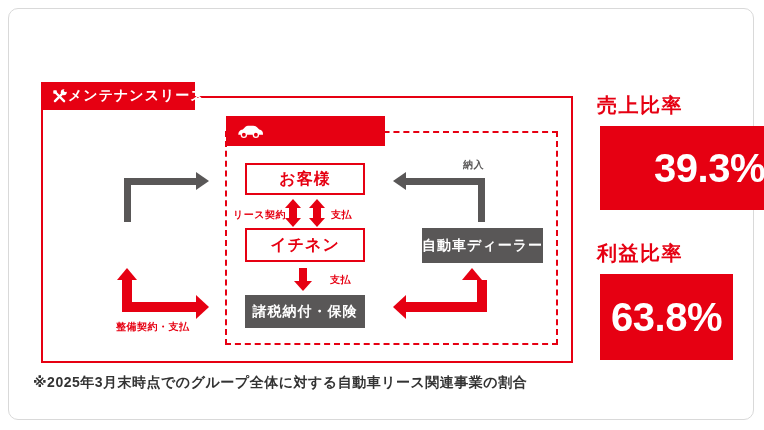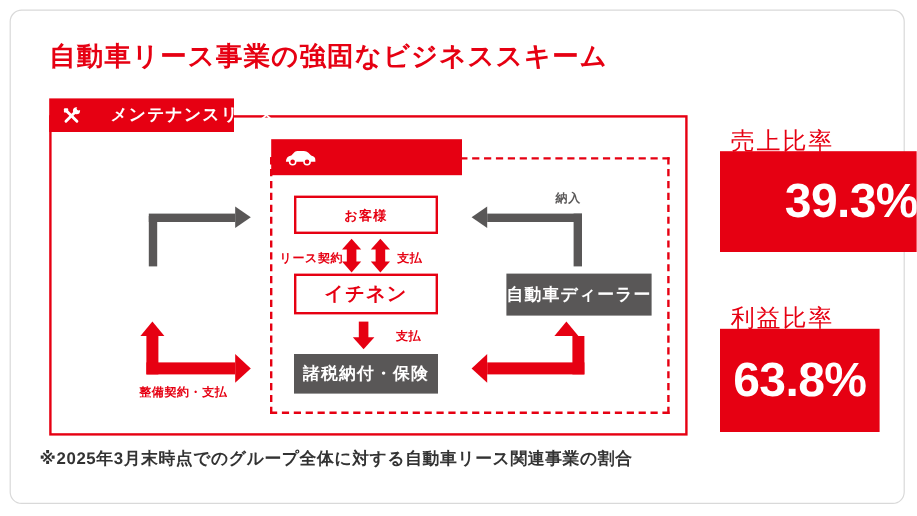--- a/index.html
+++ b/index.html
@@ -24,63 +24,62 @@
   }
   .frame-solid{
     position:absolute;left:41px;top:96px;width:532px;height:267px;
     border:2px solid var(--accent);box-sizing:border-box;background:transparent;
   }
   .frame-dashed{
     position:absolute;left:225px;top:131px;width:333px;height:214px;
     border:2px dashed var(--accent);box-sizing:border-box;background:transparent;
   }
   .tab{
-    position:absolute;display:flex;align-items:center;gap:24px;
+    position:absolute;display:flex;align-items:center;gap:0;
     background:var(--accent);color:#fff;font-weight:bold;font-size:14px;
     padding:0 10px;box-sizing:border-box;white-space:nowrap;letter-spacing:1px;
   }
   .tab-maint{left:41px;top:82px;width:154px;height:28px;}
   .tab-fin{left:226px;top:116px;width:159px;height:30px;}
   .tab .icon{display:flex;align-items:center;justify-content:center;}
   .node{
     position:absolute;display:flex;align-items:center;justify-content:center;
     font-weight:bold;box-sizing:border-box;white-space:nowrap;letter-spacing:1px;
   }
-  .node.outline{background:#fff;border:2px solid var(--accent);color:var(--accent);font-size:11px;}
+  .node.outline{background:#fff;border:2px solid var(--accent);color:var(--accent);font-size:16px;}
   .node.solid{background:var(--dark);color:#fff;font-size:14px;}
   .lbl{
     position:absolute;font-size:10px;font-weight:bold;color:var(--accent);
     white-space:nowrap;letter-spacing:0.5px;
   }
   .lbl.gray{color:var(--dark);}
   .arrow{position:absolute;}
   .arrow div{position:absolute;}
   .shaft{background:var(--dark);}
   .shaft.red{background:var(--accent);}
   .tri{width:0;height:0;}
   .metric-heading{
-    position:absolute;left:597px;margin:12px;font-size:20px;font-weight:normal;
+    position:absolute;left:597px;margin:0;font-size:20px;font-weight:bold;
     color:var(--accent);letter-spacing:1.5px;white-space:nowrap;
   }
   .metric-box{
     position:absolute;background:var(--accent);color:#fff;font-weight:bold;font-size:40px;
     display:flex;align-items:center;justify-content:center;letter-spacing:-0.5px;
   }
   .note{
     position:absolute;left:33px;top:374px;margin:0;font-size:14px;font-weight:600;
     color:var(--note);letter-spacing:0.5px;white-space:nowrap;
   }
 </style>
 </head>
 <body>
 
 <div class="page">
   <div class="card"></div>
 
-  <h1 class="title">自動車リース事業の強固なビジネススキーム</h1>
 
   <div class="frame-solid"></div>
   <div class="tab tab-maint">
     <span class="icon">
       <svg width="17" height="17" viewBox="0 0 24 24">
         <path d="M6 6 L18.5 18.5" stroke="#fff" stroke-width="3.4" stroke-linecap="round"></path>
         <rect x="3.2" y="3.2" width="5" height="5" rx="1" fill="#fff"></rect>
         <circle cx="18" cy="6" r="4.2" fill="#fff"></circle>
         <circle cx="20.6" cy="3.4" r="2.4" fill="var(--accent)"></circle>
         <path d="M15 9 L5.6 18.4" stroke="#fff" stroke-width="3.4" stroke-linecap="round"></path>

